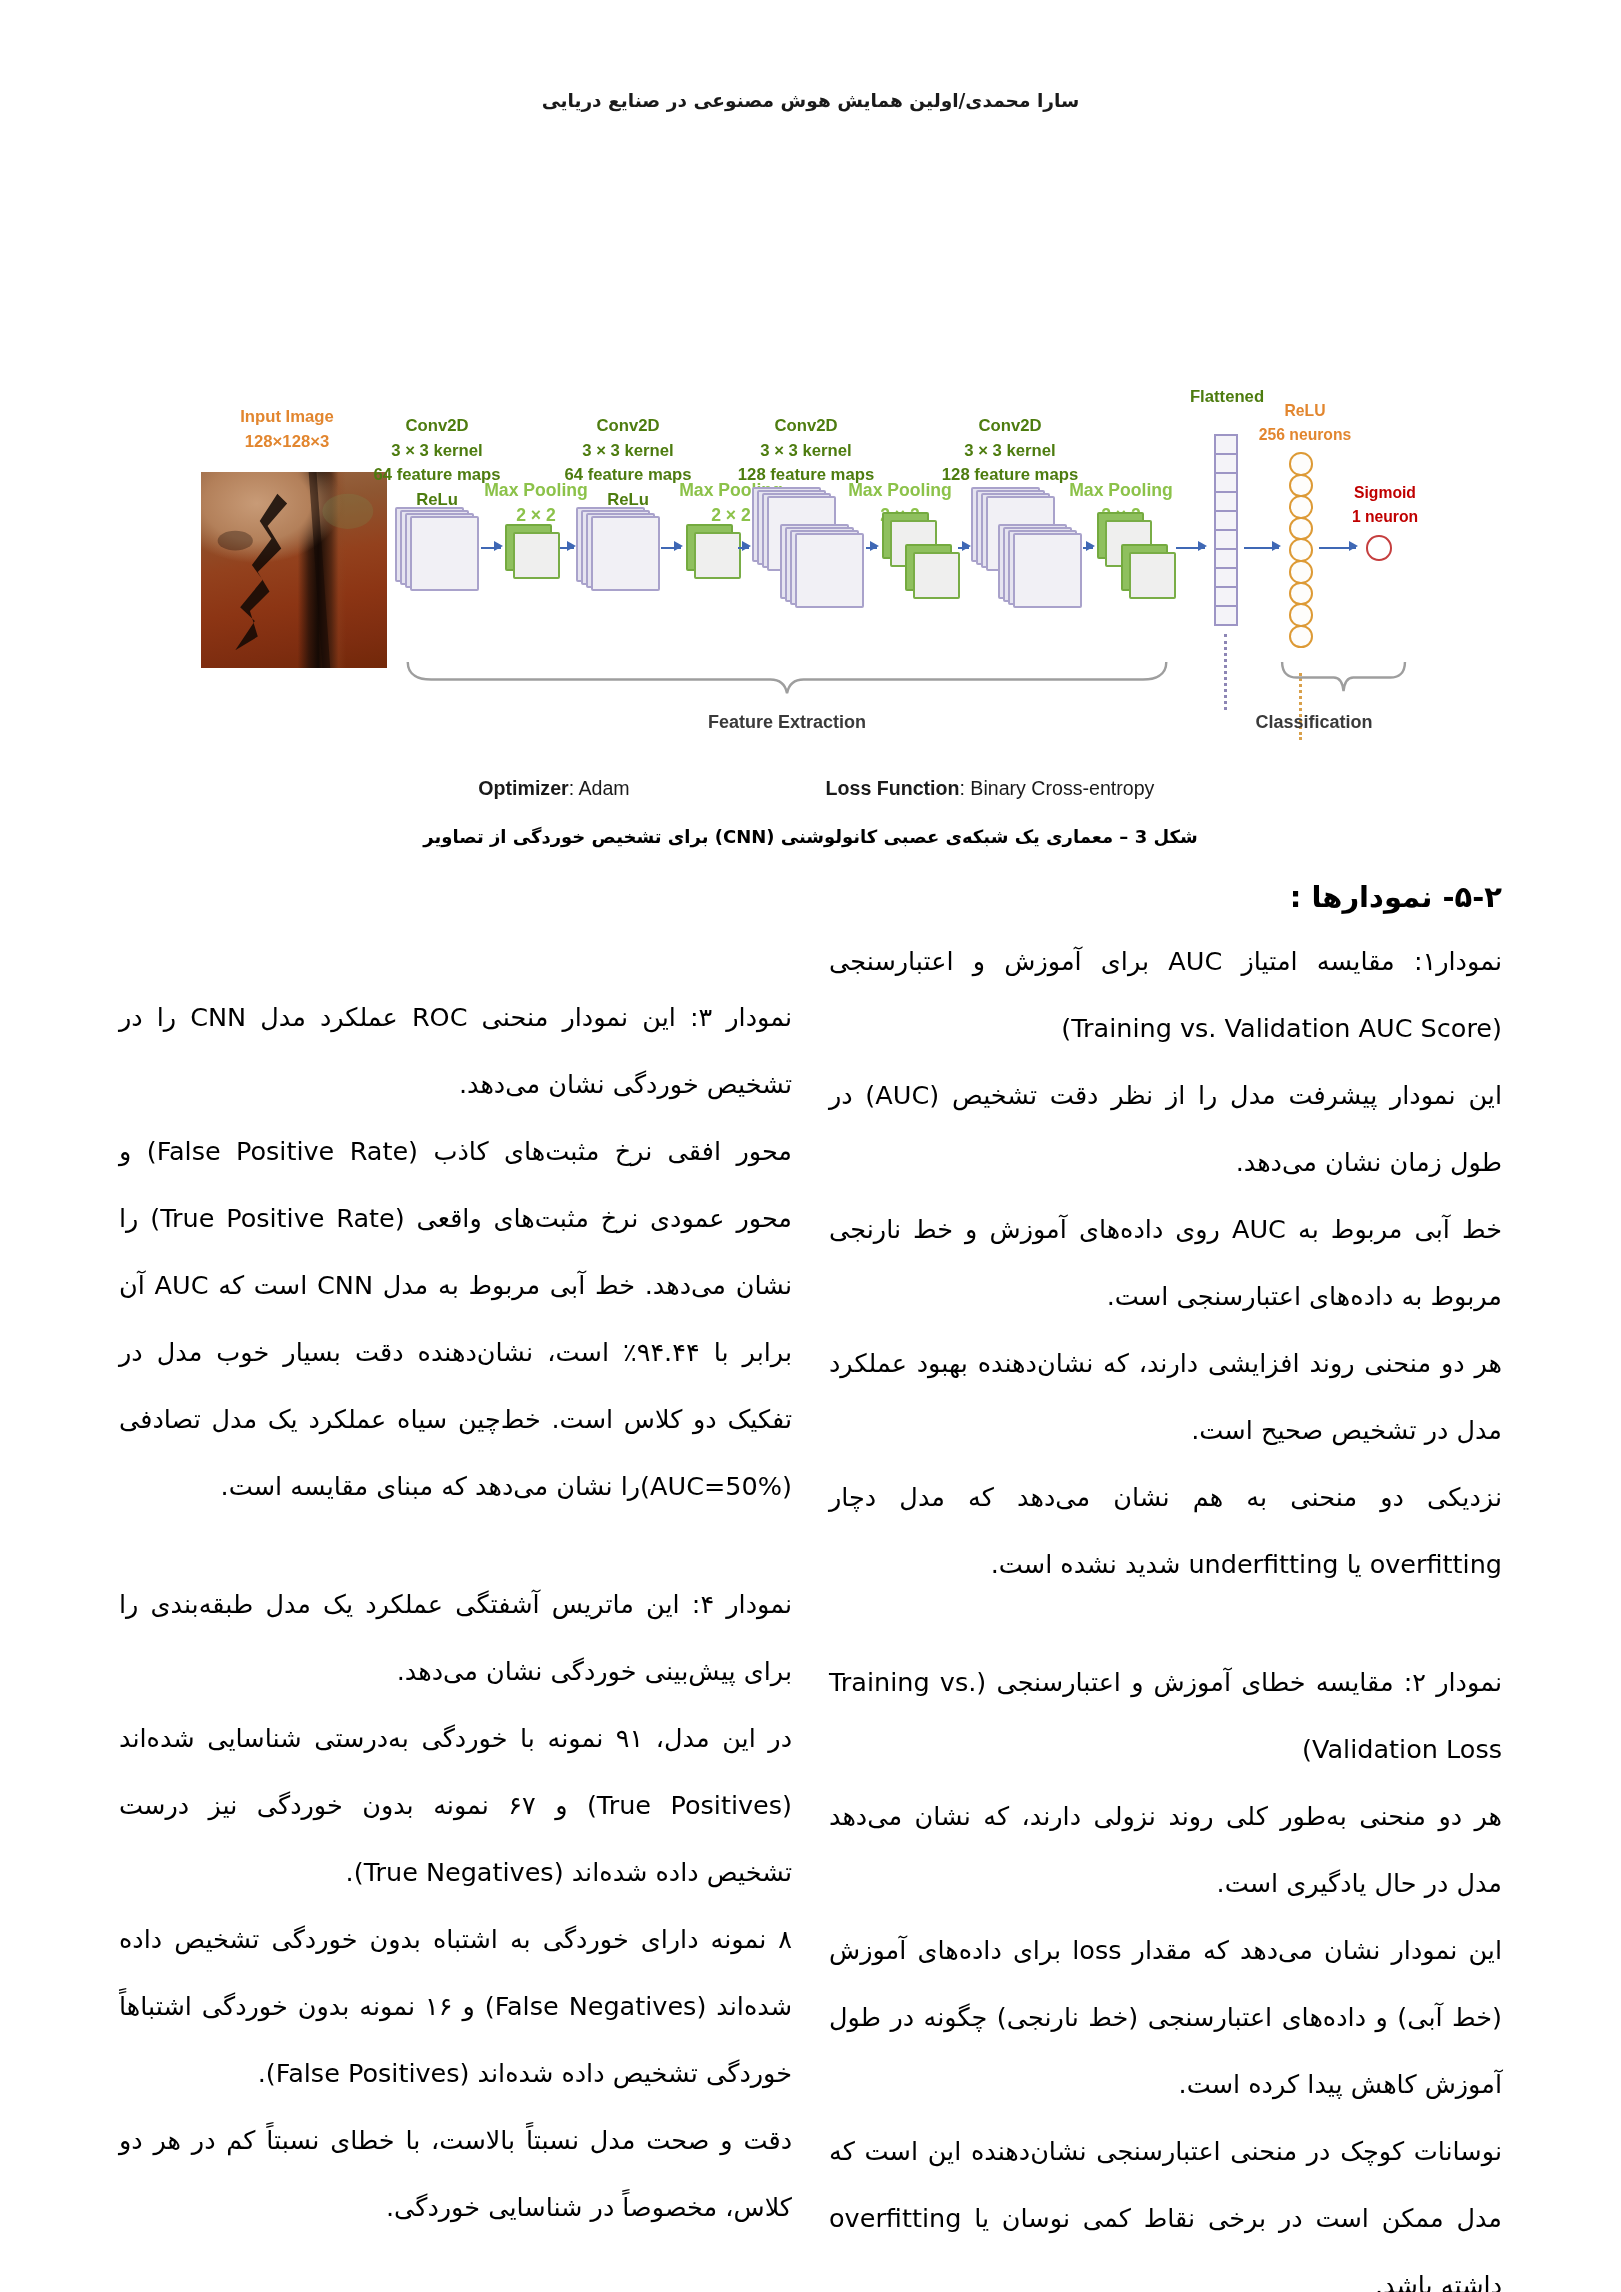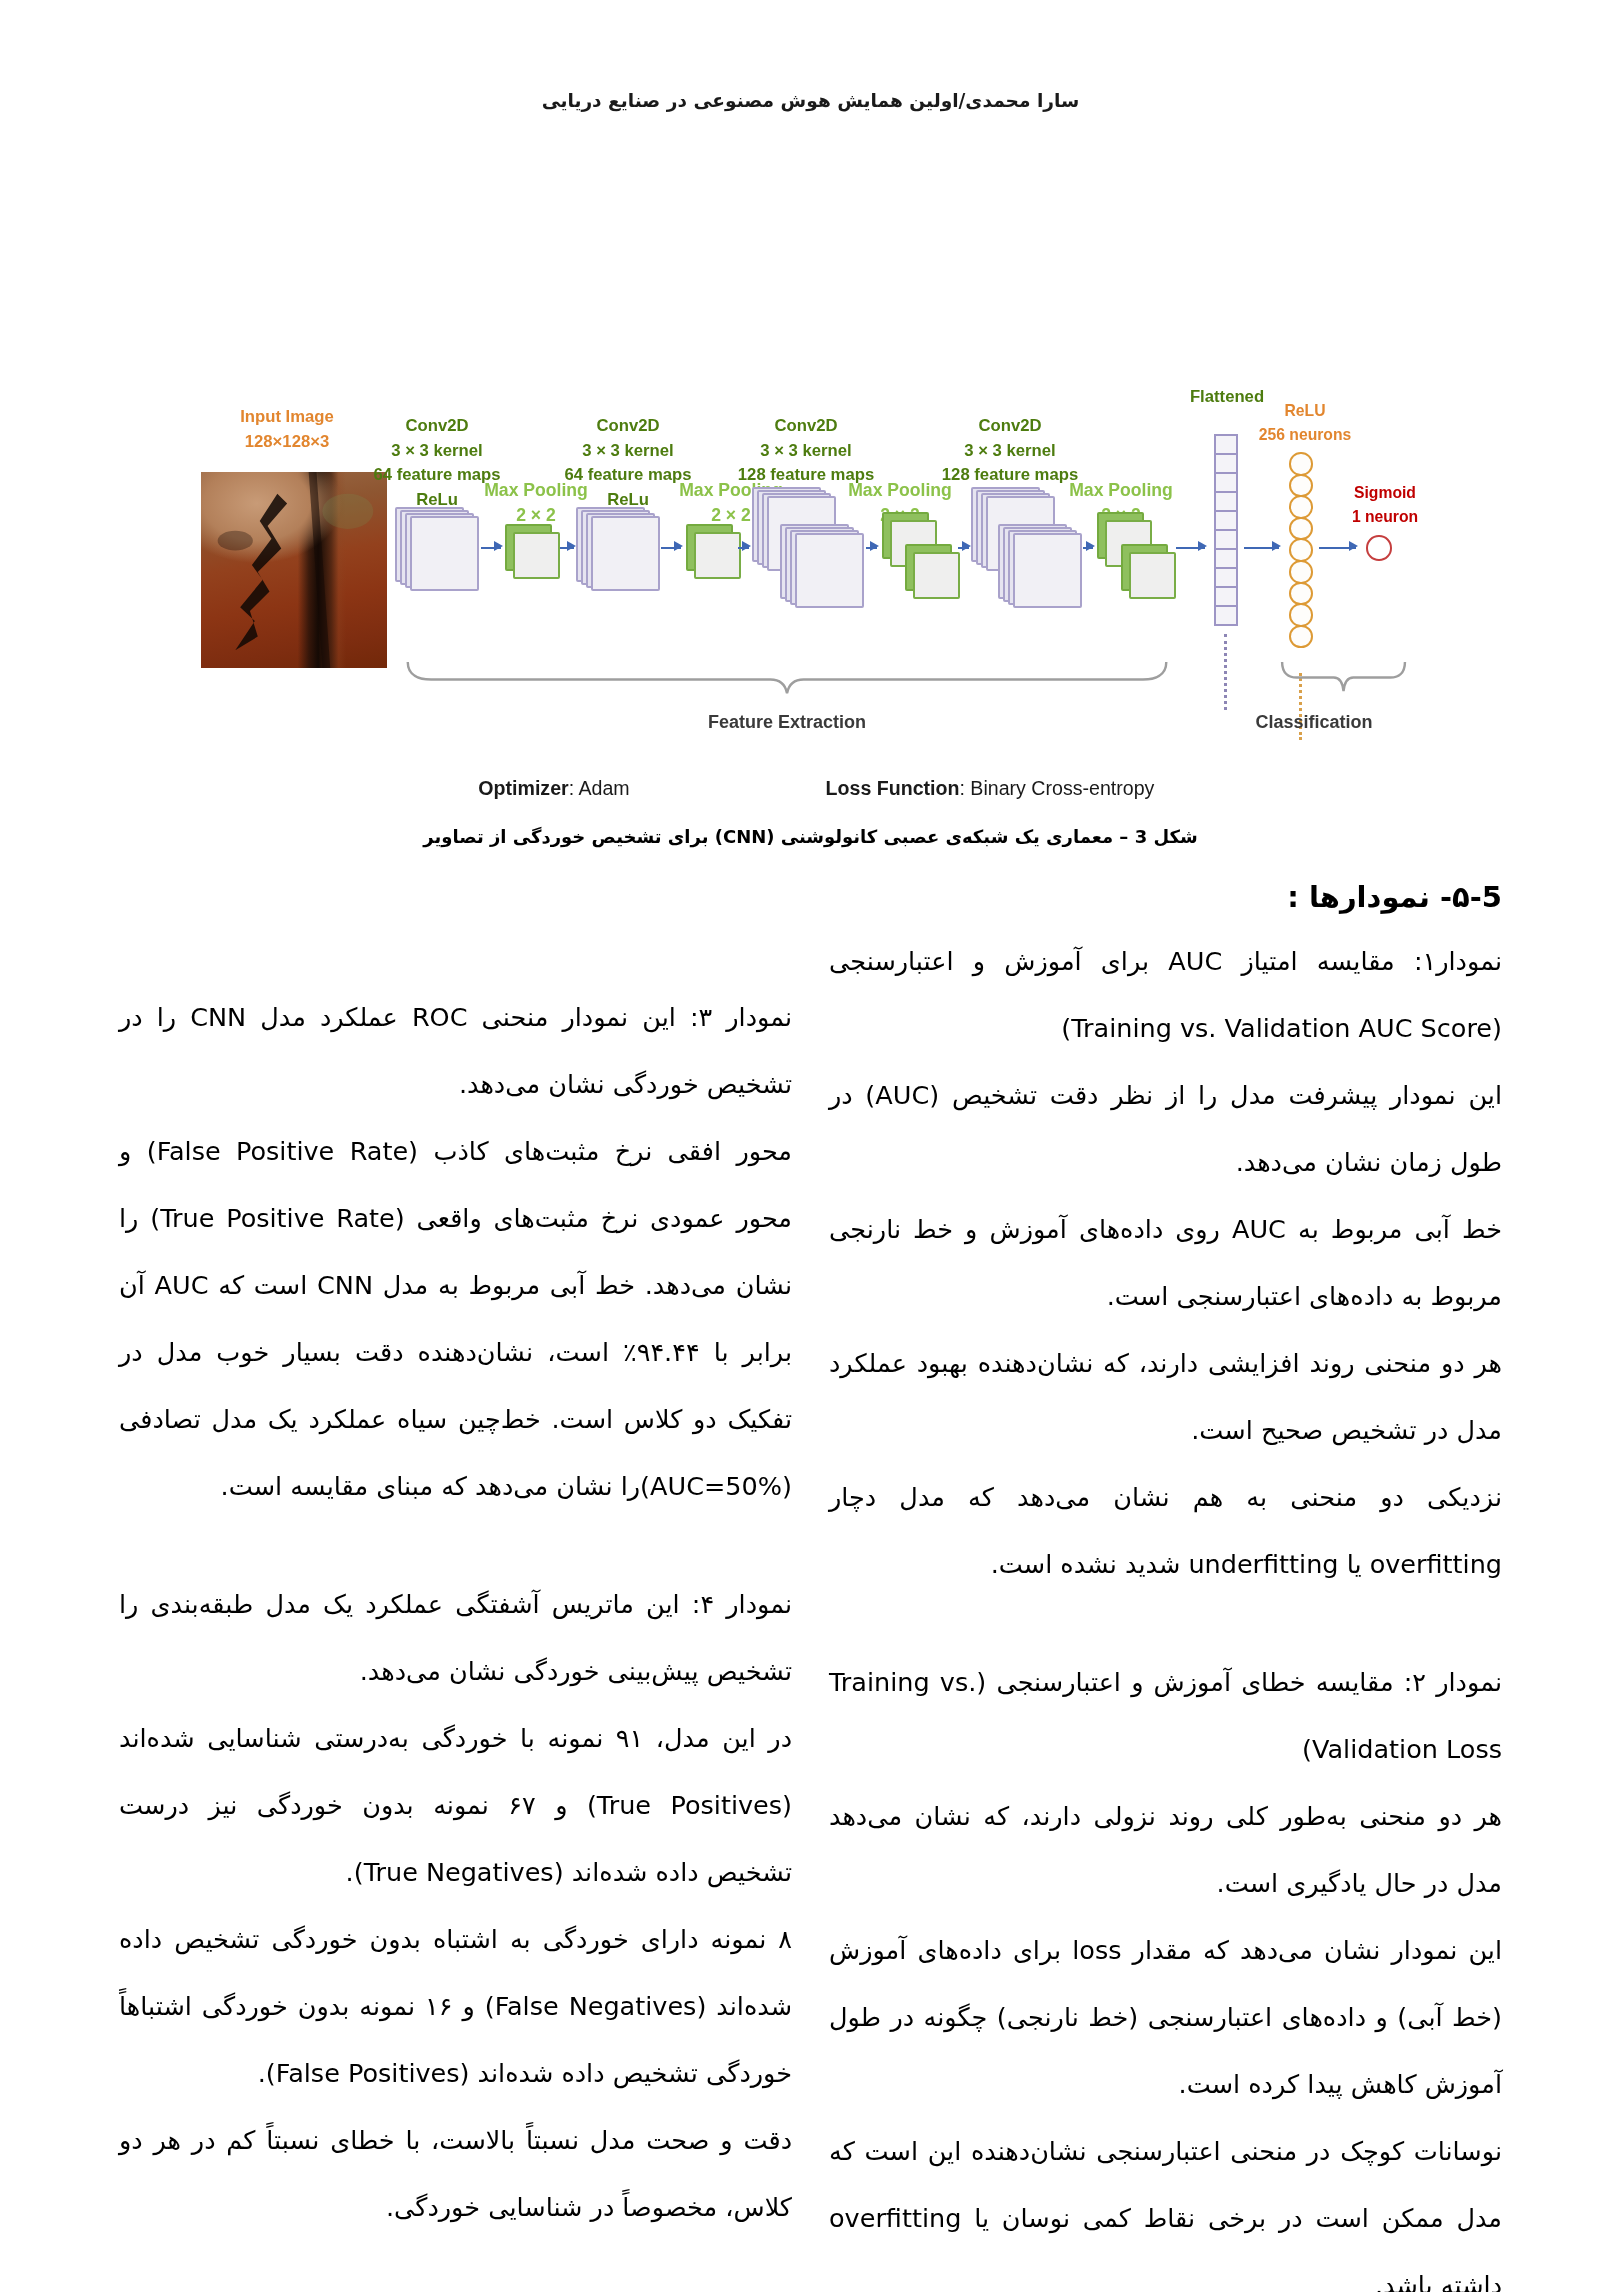--- a/index.html
+++ b/index.html
@@ -269,33 +269,33 @@
   </div>
   <div class="optline" style="left:871px">
     <b>Loss Function</b><span>: Binary Cross-entropy</span>
   </div>
 </div>
 
 <div class="caption" dir="rtl">شکل 3 – معماری یک شبکه‌ی عصبی کانولوشنی (CNN) برای تشخیص خوردگی از تصاویر</div>
 
 <div class="columns">
   <div class="col col-right">
-    <h2 class="section-heading" dir="rtl">۵-5- نمودارها :</h2>
+    <h2 class="section-heading" dir="rtl">۵-۲- نمودارها :</h2>
     <p dir="rtl">نمودار۱: مقایسه امتیاز AUC برای آموزش و اعتبارسنجی (Training vs. Validation AUC Score)</p>
     <p dir="rtl">این نمودار پیشرفت مدل را از نظر دقت تشخیص (AUC) در طول زمان نشان می‌دهد.</p>
     <p dir="rtl">خط آبی مربوط به AUC روی داده‌های آموزش و خط نارنجی مربوط به داده‌های اعتبارسنجی است.</p>
     <p dir="rtl">هر دو منحنی روند افزایشی دارند، که نشان‌دهنده بهبود عملکرد مدل در تشخیص صحیح است.</p>
     <p dir="rtl">نزدیکی دو منحنی به هم نشان می‌دهد که مدل دچار overfitting یا underfitting شدید نشده است.</p>
     <p dir="rtl" class="group-gap">نمودار ۲: مقایسه خطای آموزش و اعتبارسنجی (Training vs. Validation Loss)</p>
     <p dir="rtl">هر دو منحنی به‌طور کلی روند نزولی دارند، که نشان می‌دهد مدل در حال یادگیری است.</p>
     <p dir="rtl">این نمودار نشان می‌دهد که مقدار loss برای داده‌های آموزش (خط آبی) و داده‌های اعتبارسنجی (خط نارنجی) چگونه در طول آموزش کاهش پیدا کرده است.</p>
     <p dir="rtl">نوسانات کوچک در منحنی اعتبارسنجی نشان‌دهنده این است که مدل ممکن است در برخی نقاط کمی نوسان یا overfitting داشته باشد.</p>
   </div>
   <div class="col col-left">
     <p dir="rtl">نمودار ۳: این نمودار منحنی ROC عملکرد مدل CNN را در تشخیص خوردگی نشان می‌دهد.</p>
     <p dir="rtl">محور افقی نرخ مثبت‌های کاذب (False Positive Rate) و محور عمودی نرخ مثبت‌های واقعی (True Positive Rate) را نشان می‌دهد. خط آبی مربوط به مدل CNN است که AUC آن برابر با ۹۴.۴۴٪ است، نشان‌دهنده دقت بسیار خوب مدل در تفکیک دو کلاس است. خط‌چین سیاه عملکرد یک مدل تصادفی (AUC=50%)را نشان می‌دهد که مبنای مقایسه است.</p>
-    <p dir="rtl" class="group-gap">نمودار ۴: این ماتریس آشفتگی عملکرد یک مدل طبقه‌بندی را تشخیص پیش‌بینی خوردگی نشان می‌دهد.</p>
+    <p dir="rtl" class="group-gap">نمودار ۴: این ماتریس آشفتگی عملکرد یک مدل طبقه‌بندی را برای پیش‌بینی خوردگی نشان می‌دهد.</p>
     <p dir="rtl">در این مدل، ۹۱ نمونه با خوردگی به‌درستی شناسایی شده‌اند (True Positives) و ۶۷ نمونه بدون خوردگی نیز درست تشخیص داده شده‌اند (True Negatives).</p>
     <p dir="rtl">۸ نمونه دارای خوردگی به اشتباه بدون خوردگی تشخیص داده شده‌اند (False Negatives) و ۱۶ نمونه بدون خوردگی اشتباهاً خوردگی تشخیص داده شده‌اند (False Positives).</p>
     <p dir="rtl">دقت و صحت مدل نسبتاً بالاست، با خطای نسبتاً کم در هر دو کلاس، مخصوصاً در شناسایی خوردگی.</p>
   </div>
 </div>
 
 
 </body></html>

